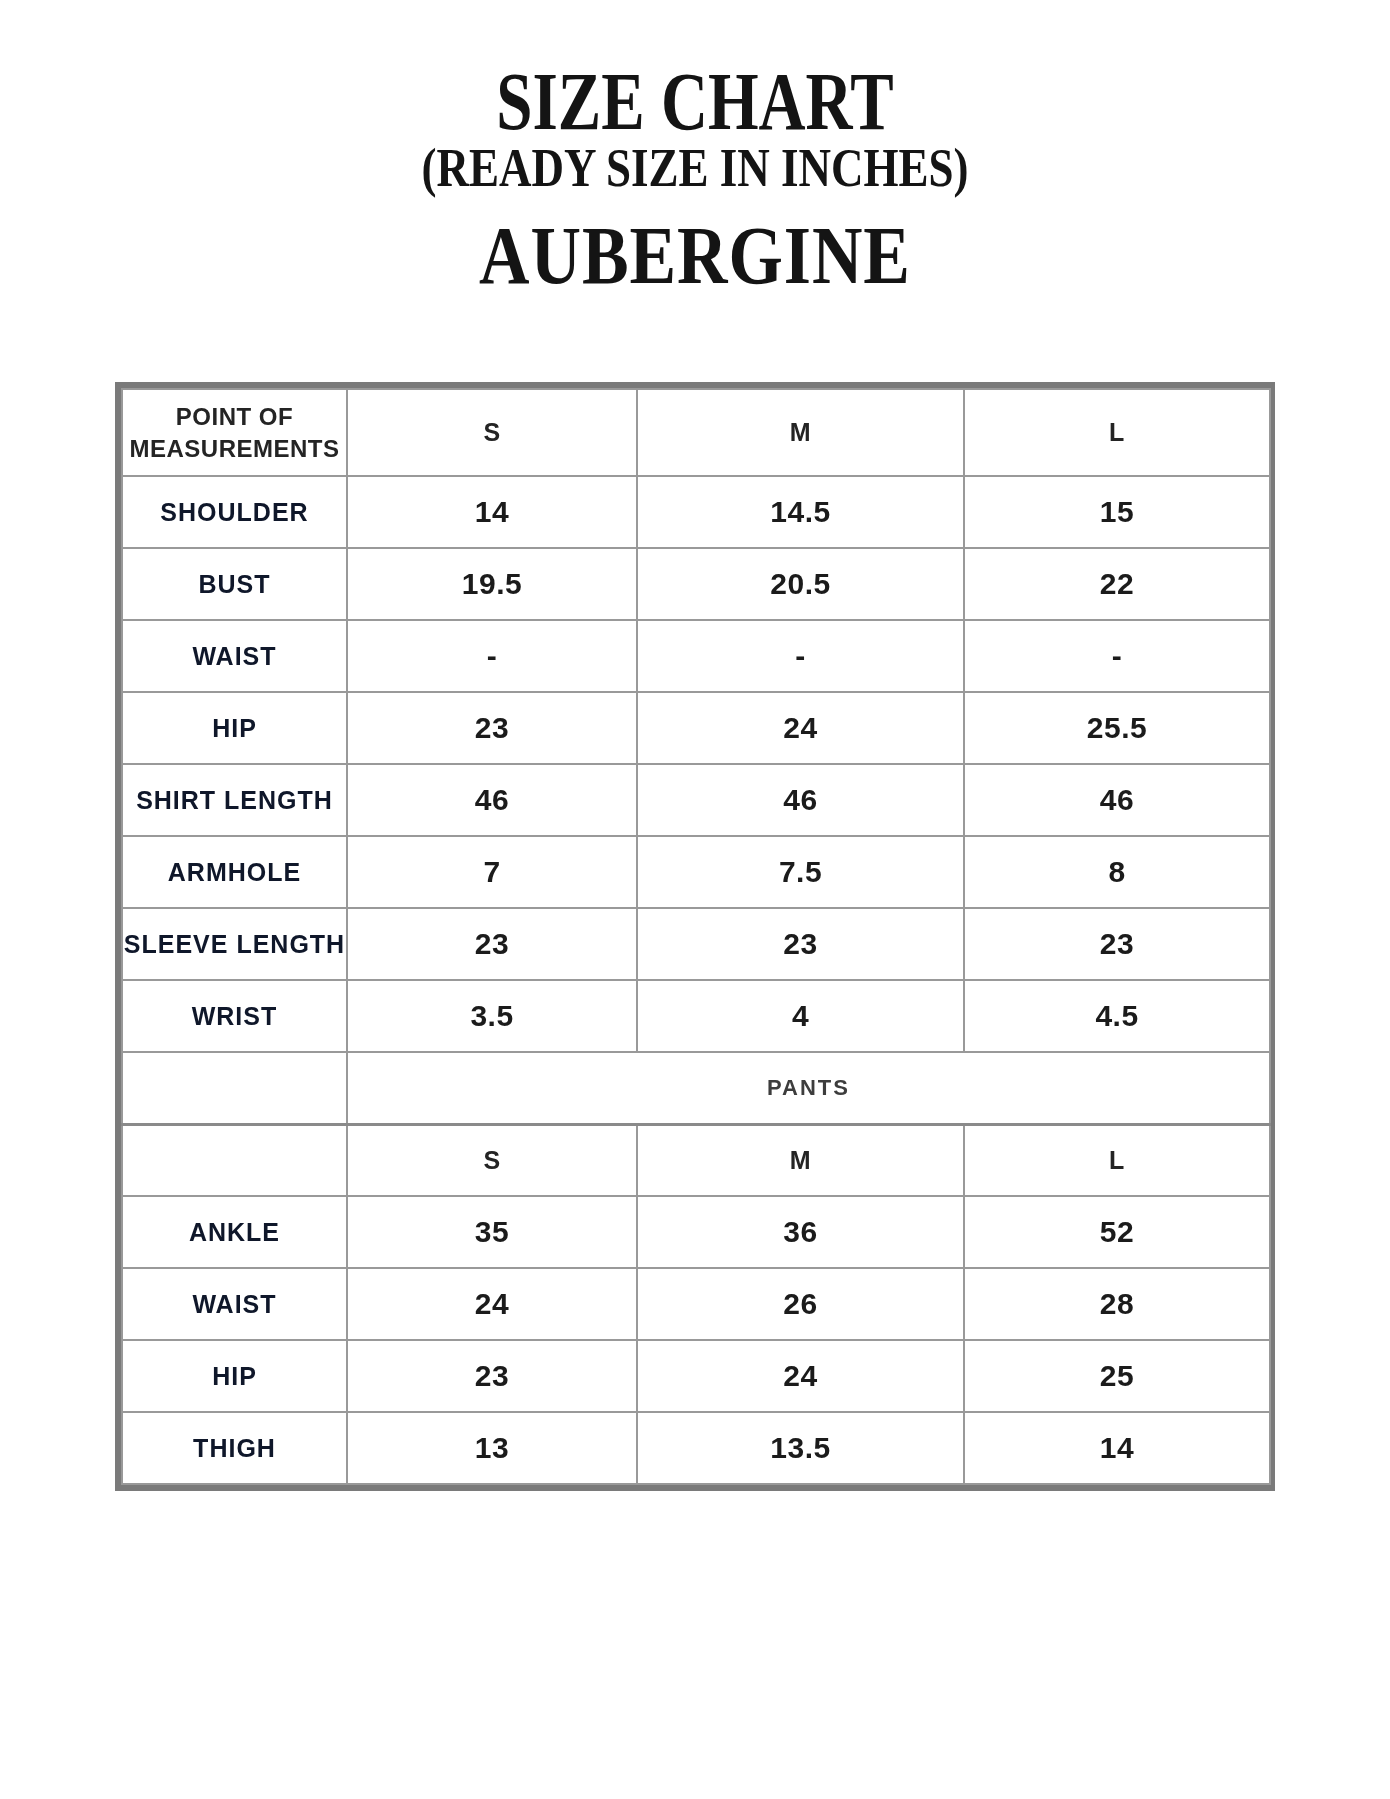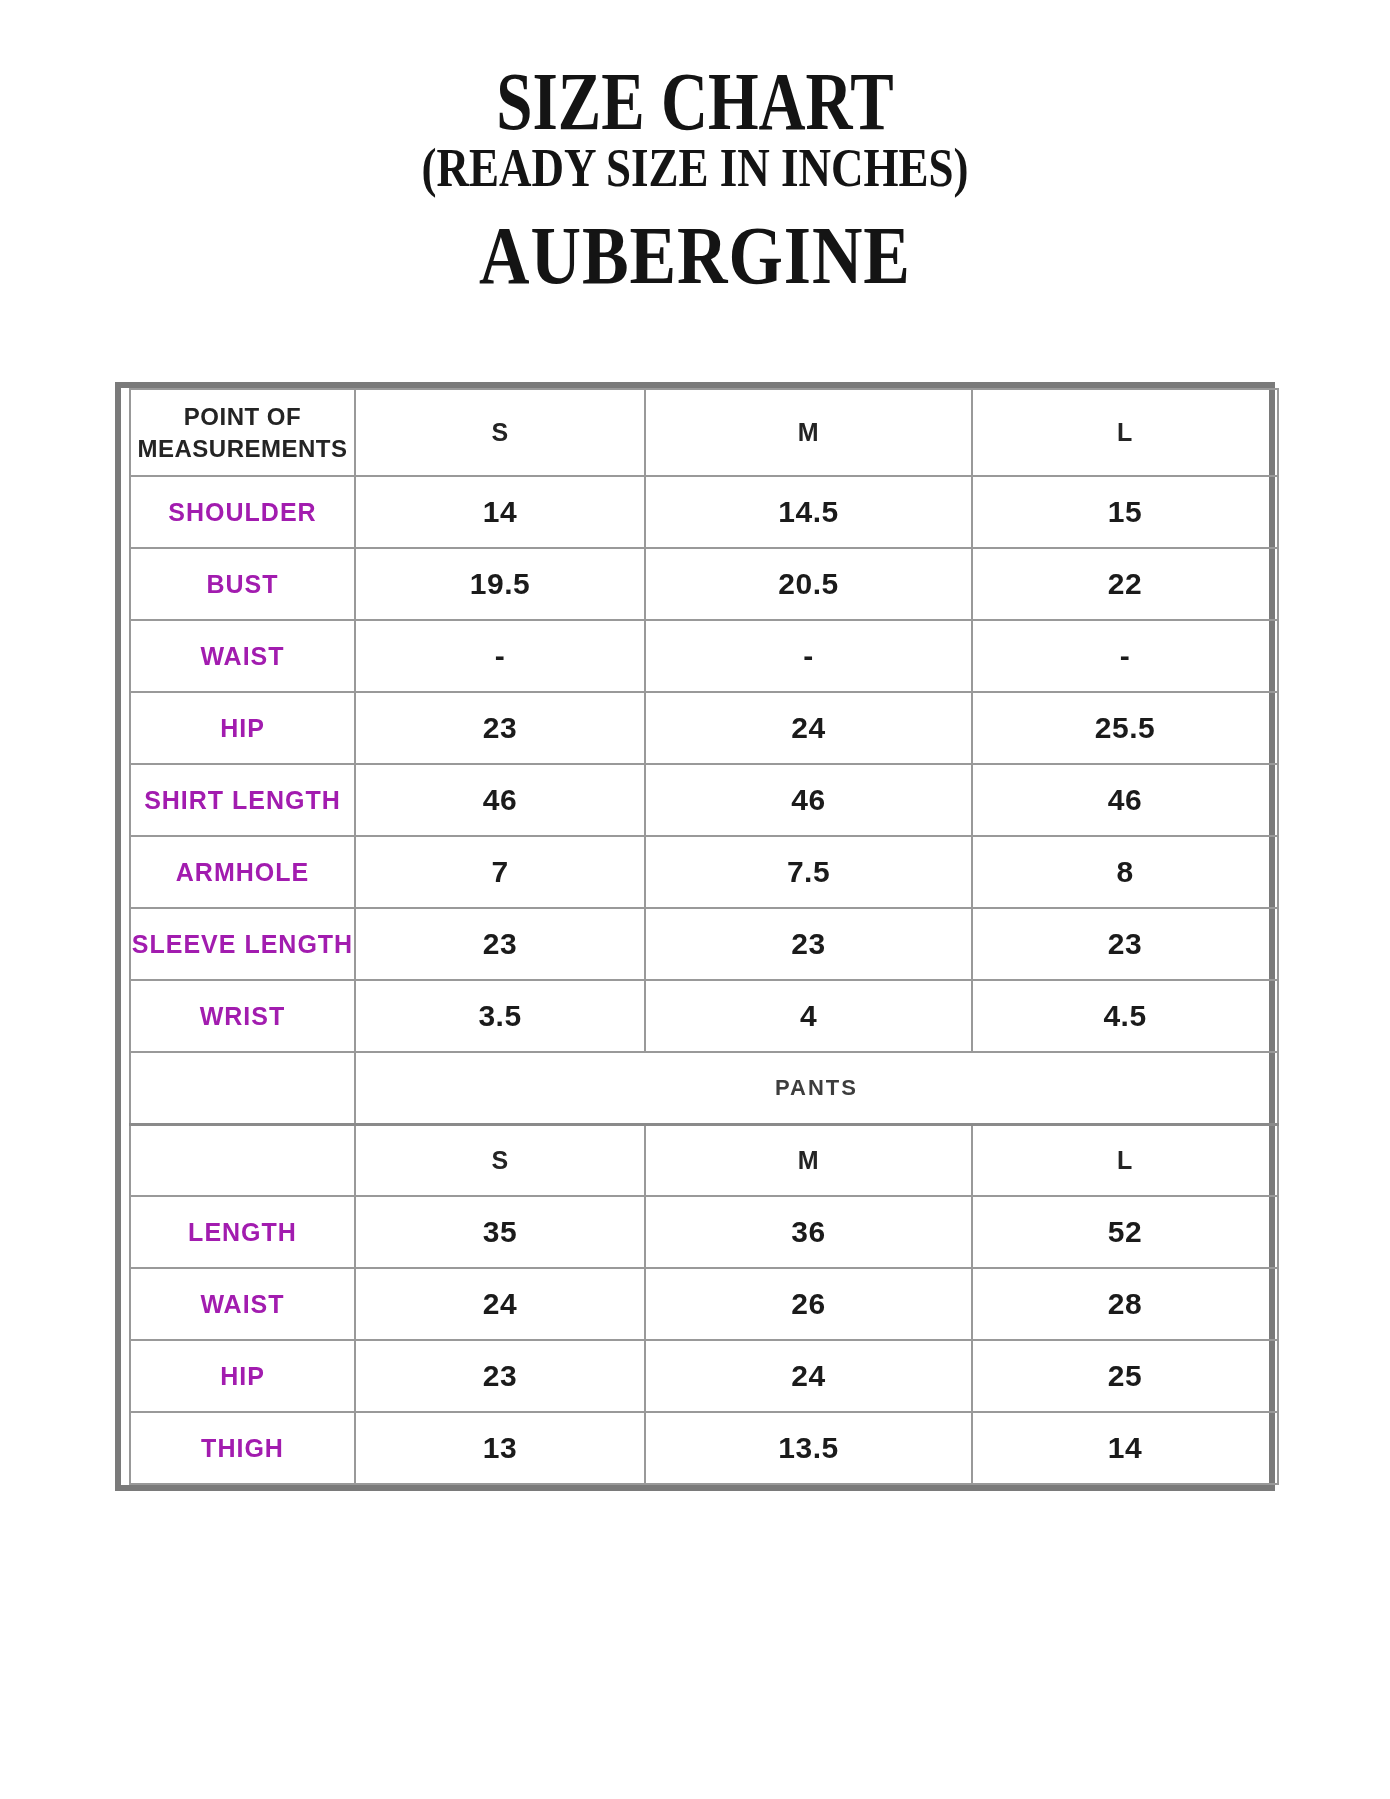--- a/index.html
+++ b/index.html
@@ -51,21 +51,20 @@
     left: 115px;
     top: 382px;
     width: 1160px;
     border: 6px solid #7a7a7a;
     background: #ffffff;
   }
   table {
     border-collapse: collapse;
     table-layout: fixed;
     width: 100%;
-    margin-left: 8px;
   }
   th, td {
     border: 2px solid #999999;
     text-align: center;
     vertical-align: middle;
     font-weight: bold;
     padding: 0;
     overflow: hidden;
   }
   tr { height: 72px; }
@@ -79,21 +78,21 @@
     padding: 0 3px;
     white-space: normal;
   }
   .size-h {
     font-size: 25px;
     color: #242424;
     letter-spacing: 0.5px;
   }
   td.label {
     font-size: 25px;
-    color: #a21caf;
+    color: #0f172a;
     letter-spacing: 1px;
   }
   td.value {
     font-size: 30px;
     color: #1b1b1b;
     letter-spacing: 0.5px;
   }
   td.pants-title {
     font-size: 22px;
     color: #3d3d3d;
@@ -179,21 +178,21 @@
       <td class="pants-title" colspan="3">PANTS</td>
     </tr>
     <tr class="section-break">
       <td class="label"></td>
       <td class="size-h">S</td>
       <td class="size-h">M</td>
       <td class="size-h">L</td>
     </tr>
 
     <tr>
-      <td class="label">LENGTH</td>
+      <td class="label">ANKLE</td>
       <td class="value">35</td>
       <td class="value">36</td>
       <td class="value">52</td>
     </tr>
     <tr>
       <td class="label">WAIST</td>
       <td class="value">24</td>
       <td class="value">26</td>
       <td class="value">28</td>
     </tr>

